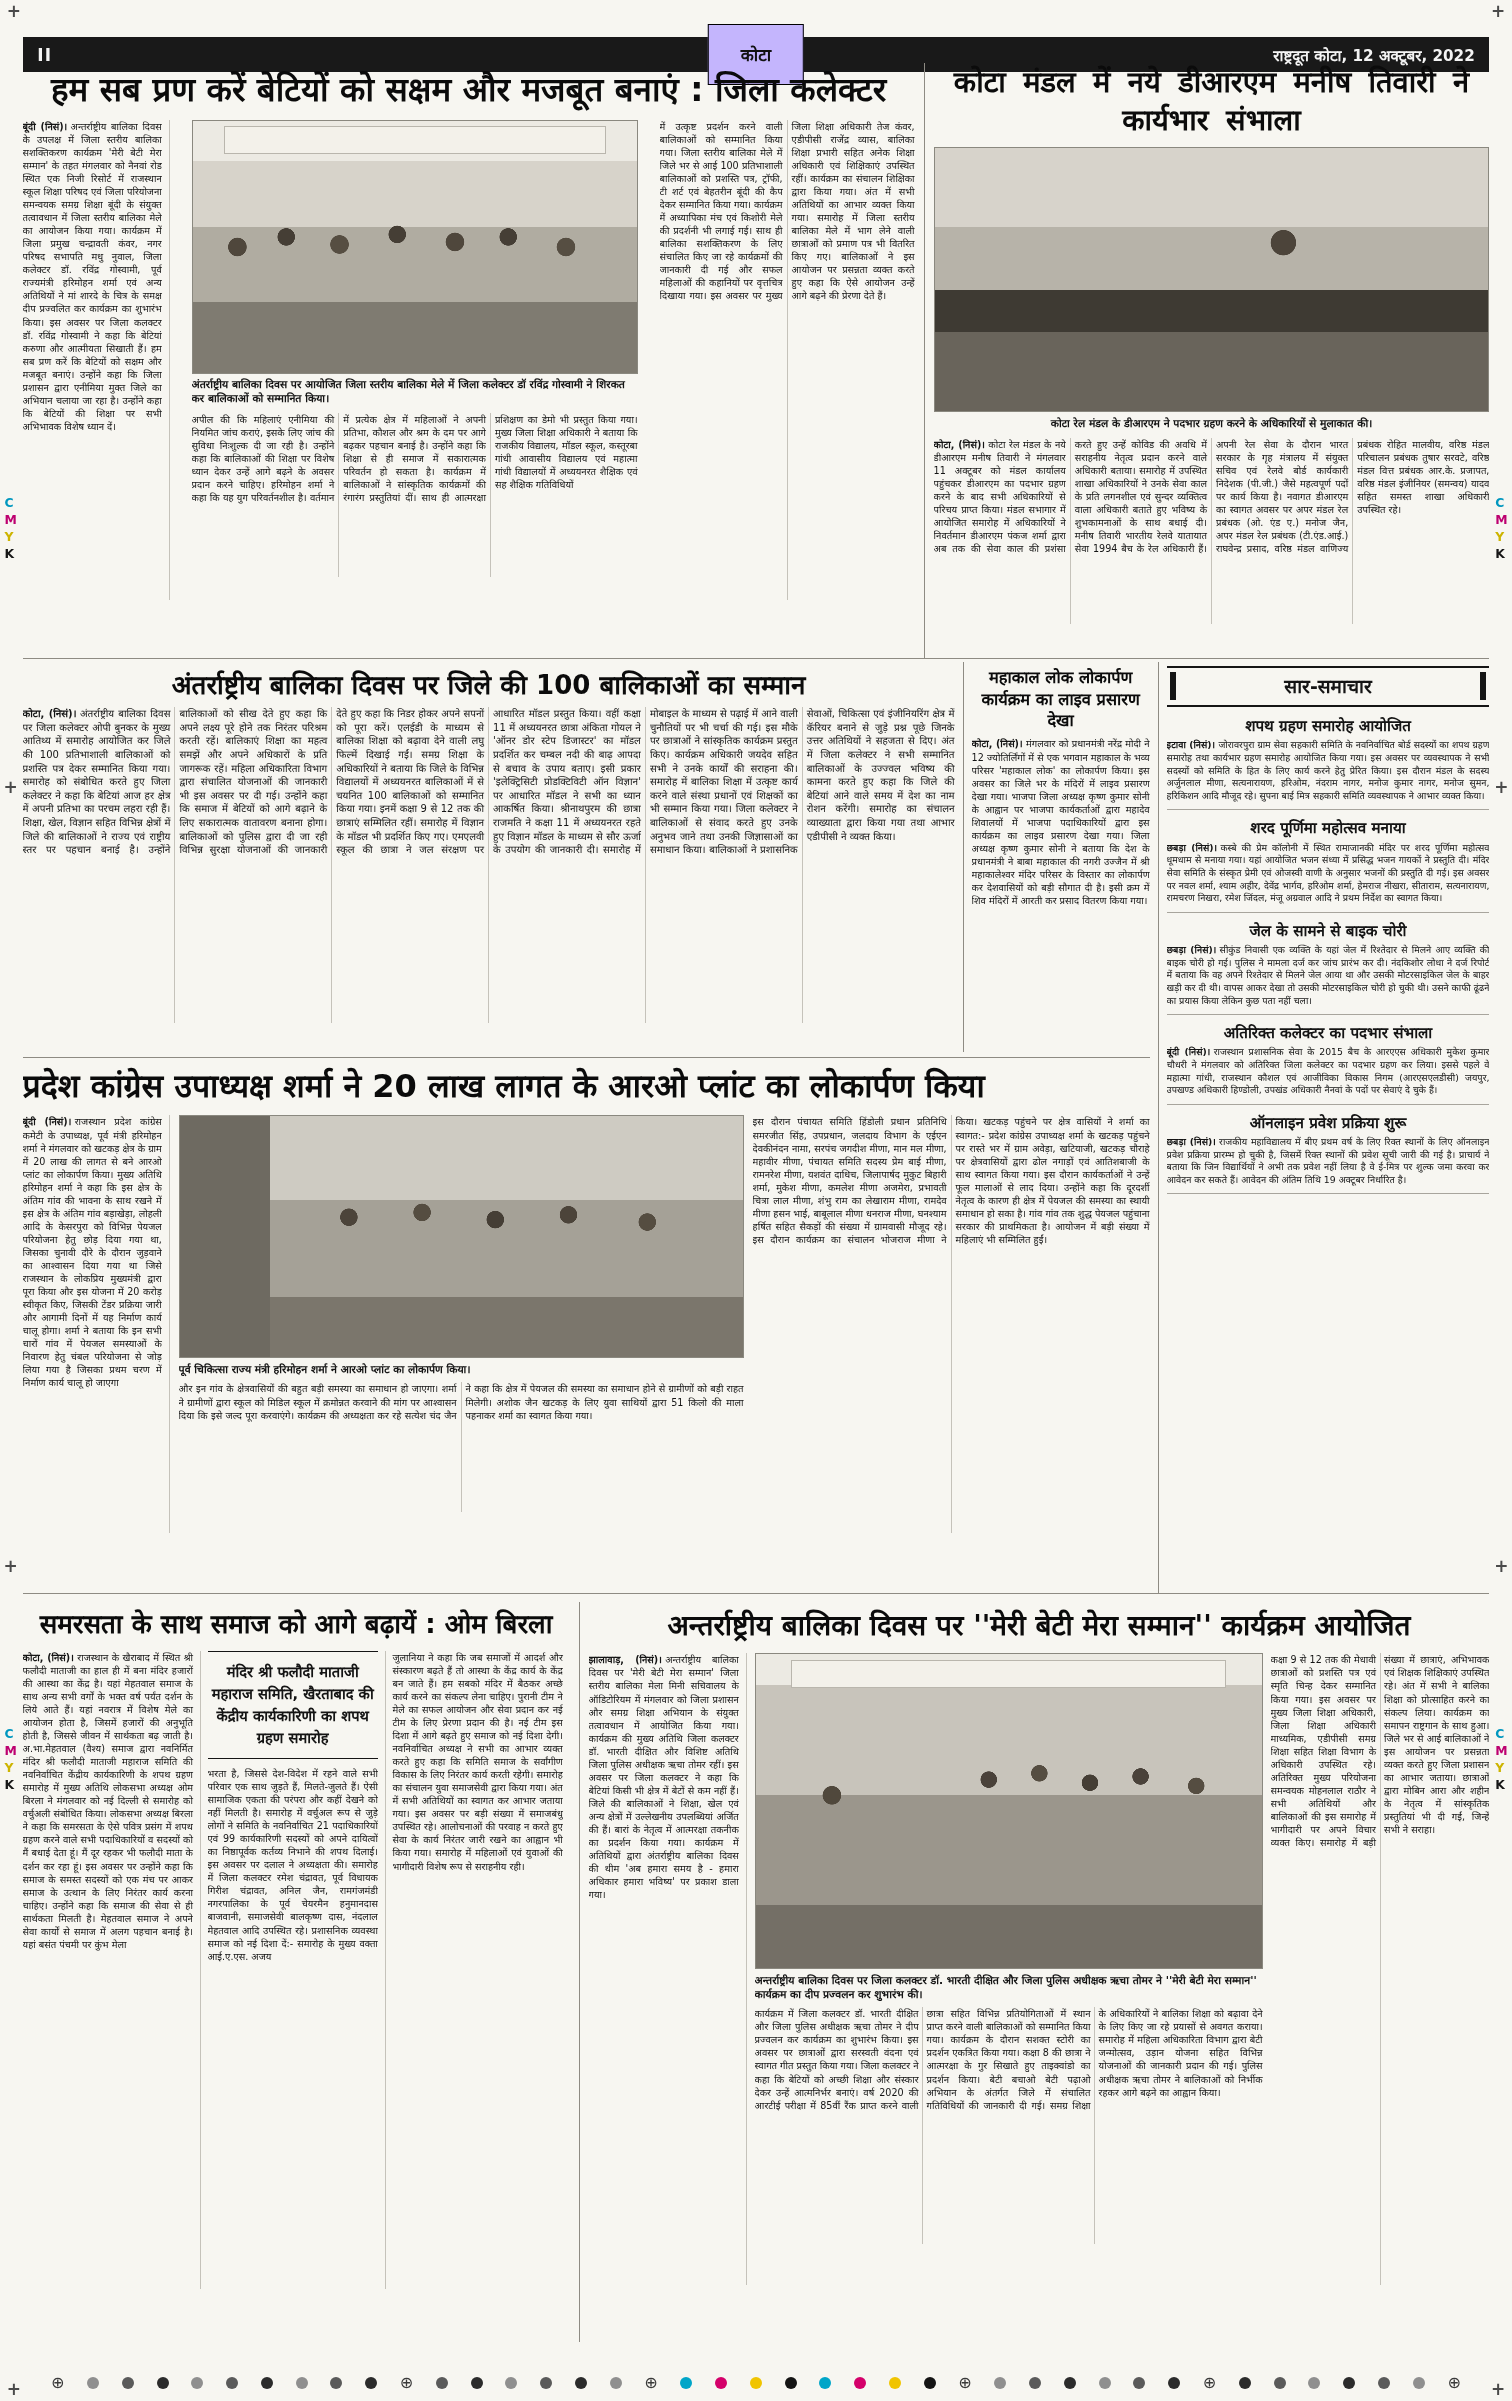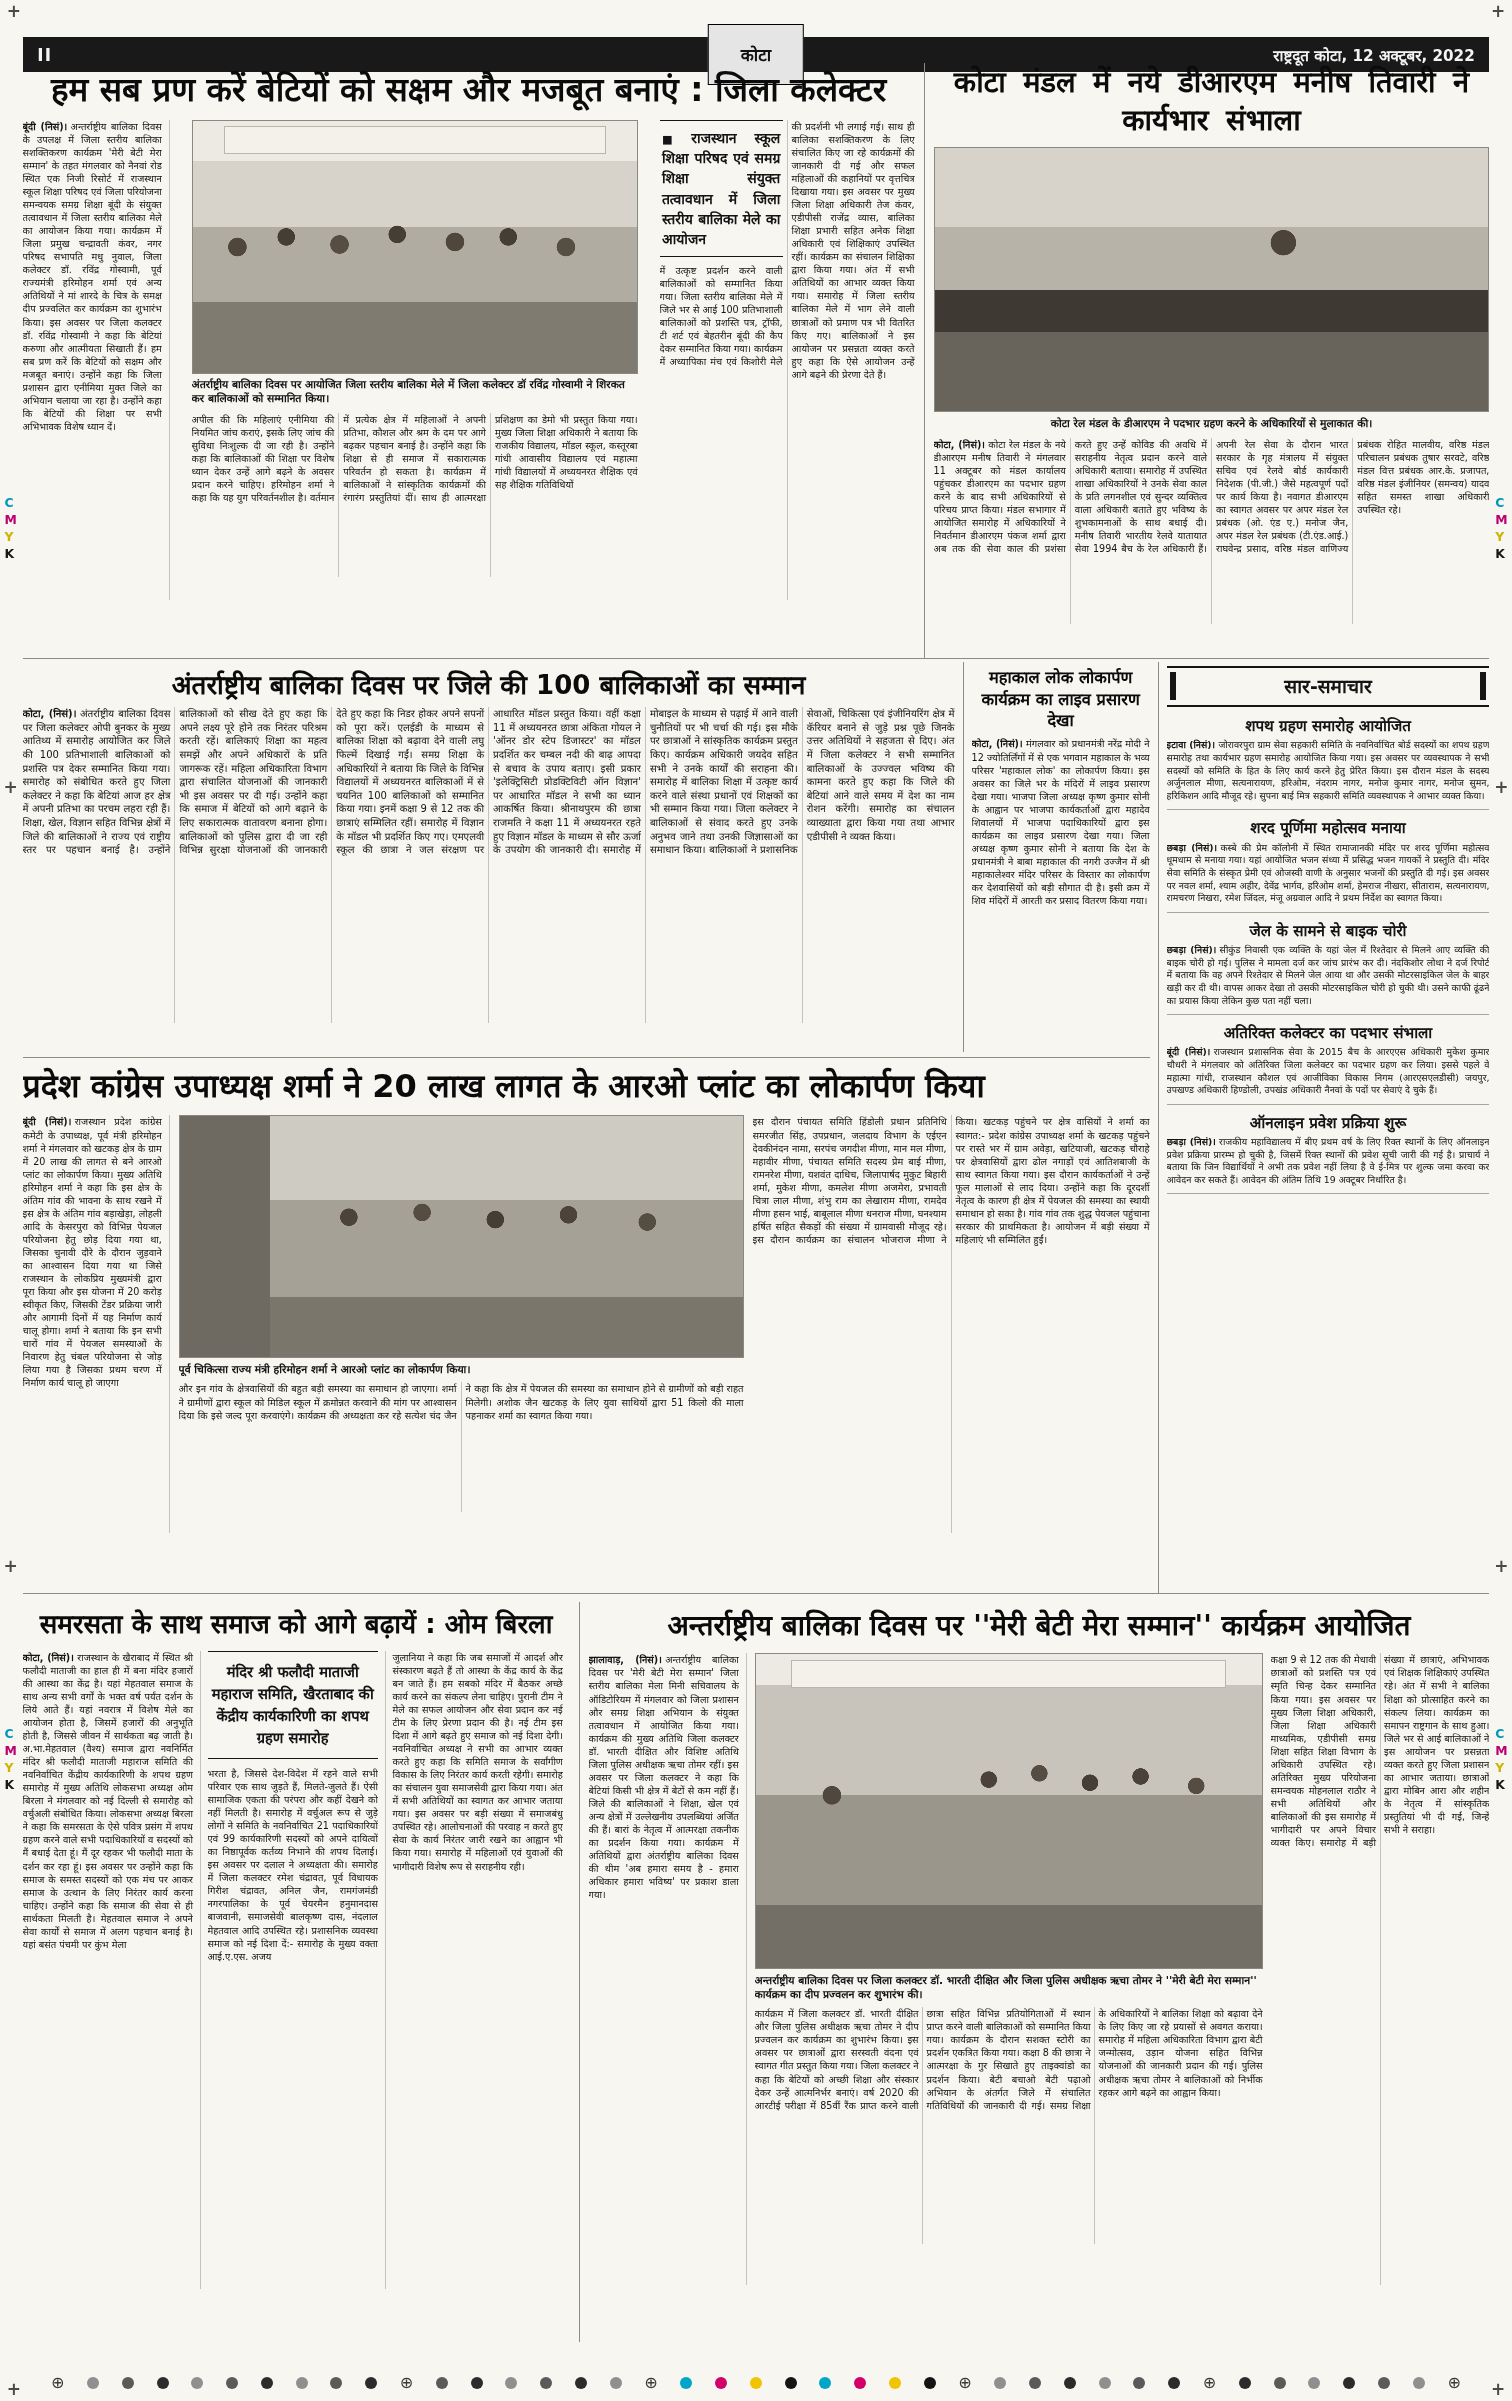--- a/index.html
+++ b/index.html
@@ -15,21 +15,21 @@
   .cmyk-stack span:nth-child(3){color:#cdb400;}
   .cmyk-stack span:nth-child(4){color:#161616;}
   .colorbar{position:absolute;left:51px;right:51px;bottom:9px;display:flex;
             align-items:center;justify-content:space-between;height:19px;}
   .colorbar .dot{width:12px;height:12px;border-radius:50%;display:inline-block;}
   .colorbar .regmark{font-size:16px;color:#3a3a3a;line-height:1;}
   
   .topbar{position:absolute;left:22.6px;right:22.6px;top:37px;height:35px;background:#191919;
           display:flex;align-items:center;color:#f4f4f4;}
   .topbar .edition{font-size:17px;font-weight:bold;margin-left:14.7px;letter-spacing:1.1px;}
-  .topbar .city-box{position:absolute;left:50%;transform:translateX(-50%);background:#e5e5e5;
+  .topbar .city-box{position:absolute;left:50%;transform:translateX(-50%);background:#c4b5fd;
           color:#111;font-weight:bold;font-size:17px;padding:18px 32px;border:0.6px solid #000;}
   .topbar .masthead{margin-left:auto;margin-right:14.7px;font-size:15.2px;font-weight:bold;}
   
   .content{position:absolute;left:22.6px;right:22.6px;top:63px;}
   .row1{display:flex;height:596px;overflow:hidden;border-bottom:0.6px solid #8e8b83;}
   .row2{display:flex;height:932px;overflow:hidden;border-bottom:0.6px solid #8e8b83;margin-top:3.4px;}
   .row4{display:flex;height:740px;overflow:hidden;margin-top:8px;}
   .headline{font-weight:bold;text-align:center;color:#0b0b0b;}
   .h-a{font-size:33px;line-height:1.28;padding:5.6px 17px 9px;}
   .h-b{font-size:29px;line-height:1.28;padding:3.4px 0 6.8px;font-family:Liberation Mono, monospace;}
@@ -183,23 +183,20 @@
             <b class="dateline">बूंदी (निसं)।</b><span>अन्तर्राष्ट्रीय बालिका दिवस के उपलक्ष में जिला स्तरीय बालिका सशक्तिकरण कार्यक्रम 'मेरी बेटी मेरा सम्मान' के तहत मंगलवार को नैनवां रोड स्थित एक निजी रिसोर्ट में राजस्थान स्कूल शिक्षा परिषद एवं जिला परियोजना समन्वयक समग्र शिक्षा बूंदी के संयुक्त तत्वावधान में जिला स्तरीय बालिका मेले का आयोजन किया गया। कार्यक्रम में जिला प्रमुख चन्द्रावती कंवर, नगर परिषद सभापति मधु नुवाल, जिला कलेक्टर डॉ. रविंद्र गोस्वामी, पूर्व राज्यमंत्री हरिमोहन शर्मा एवं अन्य अतिथियों ने मां शारदे के चित्र के समक्ष दीप प्रज्वलित कर कार्यक्रम का शुभारंभ किया। इस अवसर पर जिला कलक्टर डॉ. रविंद्र गोस्वामी ने कहा कि बेटियां करुणा और आत्मीयता सिखाती हैं। हम सब प्रण करें कि बेटियों को सक्षम और मजबूत बनाएं। उन्होंने कहा कि जिला प्रशासन द्वारा एनीमिया मुक्त जिले का अभियान चलाया जा रहा है। उन्होंने कहा कि बेटियों की शिक्षा पर सभी अभिभावक विशेष ध्यान दें।</span>
           </div>
           <figure class="center-fig">
             <div class="photo photo-a">
               <div class="photo-banner"></div>
             </div>
             <figcaption class="caption">अंतर्राष्ट्रीय बालिका दिवस पर आयोजित जिला स्तरीय बालिका मेले में जिला कलेक्टर डॉ रविंद्र गोस्वामी ने शिरकत कर बालिकाओं को सम्मानित किया।</figcaption>
             <div class="body-text cols-3 h-290">अपील की कि महिलाएं एनीमिया की नियमित जांच कराएं, इसके लिए जांच की सुविधा निःशुल्क दी जा रही है। उन्होंने कहा कि बालिकाओं की शिक्षा पर विशेष ध्यान देकर उन्हें आगे बढ़ने के अवसर प्रदान करने चाहिए। हरिमोहन शर्मा ने कहा कि यह युग परिवर्तनशील है। वर्तमान में प्रत्येक क्षेत्र में महिलाओं ने अपनी प्रतिभा, कौशल और श्रम के दम पर आगे बढ़कर पहचान बनाई है। उन्होंने कहा कि शिक्षा से ही समाज में सकारात्मक परिवर्तन हो सकता है। कार्यक्रम में बालिकाओं ने सांस्कृतिक कार्यक्रमों की रंगारंग प्रस्तुतियां दीं। साथ ही आत्मरक्षा प्रशिक्षण का डेमो भी प्रस्तुत किया गया। मुख्य जिला शिक्षा अधिकारी ने बताया कि राजकीय विद्यालय, मॉडल स्कूल, कस्तूरबा गांधी आवासीय विद्यालय एवं महात्मा गांधी विद्यालयों में अध्ययनरत शैक्षिक एवं सह शैक्षिक गतिविधियों</div>
           </figure>
           <div class="rightcols">
-            <div class="subbox">
-              <span class="sq">■</span><span>राजस्थान स्कूल शिक्षा परिषद एवं समग्र शिक्षा संयुक्त तत्वावधान में जिला स्तरीय बालिका मेले का आयोजन</span>
-            </div>
             <span>में उत्कृष्ट प्रदर्शन करने वाली बालिकाओं को सम्मानित किया गया। जिला स्तरीय बालिका मेले में जिले भर से आई 100 प्रतिभाशाली बालिकाओं को प्रशस्ति पत्र, ट्रॉफी, टी शर्ट एवं बेहतरीन बूंदी की कैप देकर सम्मानित किया गया। कार्यक्रम में अध्यापिका मंच एवं किशोरी मेले की प्रदर्शनी भी लगाई गई। साथ ही बालिका सशक्तिकरण के लिए संचालित किए जा रहे कार्यक्रमों की जानकारी दी गई और सफल महिलाओं की कहानियों पर वृत्तचित्र दिखाया गया। इस अवसर पर मुख्य जिला शिक्षा अधिकारी तेज कंवर, एडीपीसी राजेंद्र व्यास, बालिका शिक्षा प्रभारी सहित अनेक शिक्षा अधिकारी एवं शिक्षिकाएं उपस्थित रहीं। कार्यक्रम का संचालन शिक्षिका द्वारा किया गया। अंत में सभी अतिथियों का आभार व्यक्त किया गया। समारोह में जिला स्तरीय बालिका मेले में भाग लेने वाली छात्राओं को प्रमाण पत्र भी वितरित किए गए। बालिकाओं ने इस आयोजन पर प्रसन्नता व्यक्त करते हुए कहा कि ऐसे आयोजन उन्हें आगे बढ़ने की प्रेरणा देते हैं।</span>
           </div>
         </div>
       </article>
 
       <article class="art-b">
         <h1 class="headline h-b">कोटा मंडल में नये डीआरएम मनीष तिवारी ने कार्यभार संभाला</h1>
         <figure>
           <div class="photo photo-b"></div>
           <figcaption class="caption center">कोटा रेल मंडल के डीआरएम ने पदभार ग्रहण करने के अधिकारियों से मुलाकात की।</figcaption>

